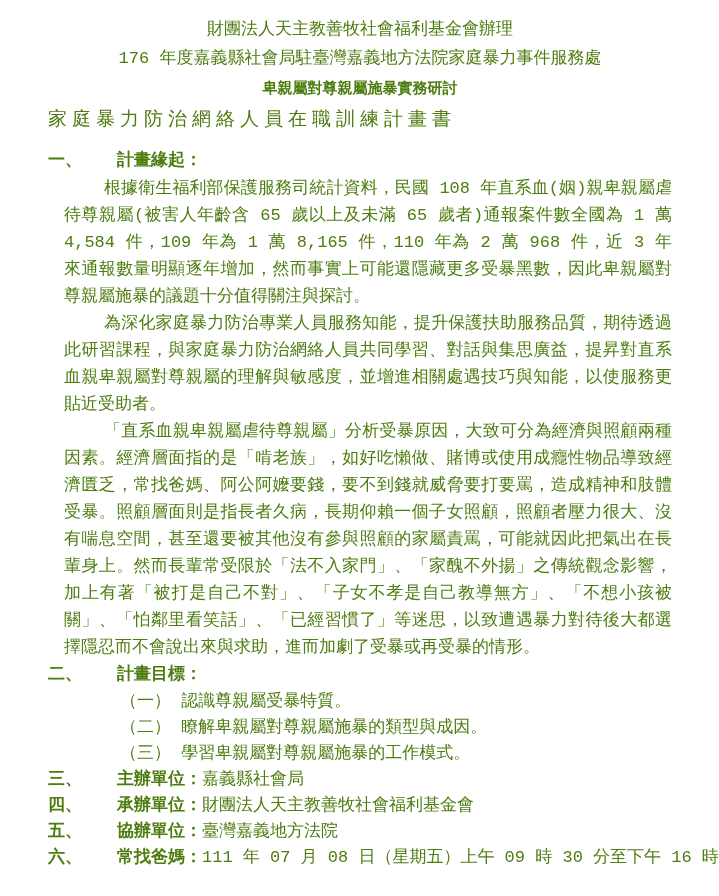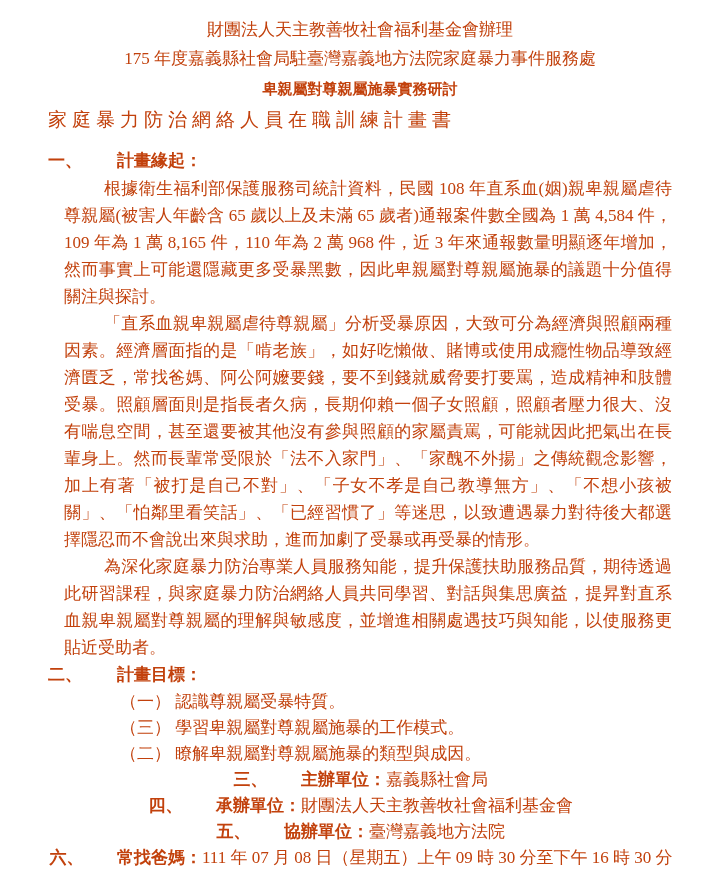--- a/index.html
+++ b/index.html
@@ -5,22 +5,22 @@
   html, body {
     margin: 0;
     padding: 0;
     background: #ffffff;
   }
   .page {
     position: relative;
     width: 719px;
     height: 896px;
     background: #ffffff;
-    color: #c2410c;
-    font-family: Liberation Serif, serif;
+    color: #4d7c0f;
+    font-family: Liberation Mono, monospace;
     overflow: hidden;
     box-sizing: border-box;
     padding: 16px 47px 0 48px;
   }
   
   .hdr-line1 {
     text-align: center;
     font-size: 17px;
     line-height: 28px;
   }
@@ -68,50 +68,49 @@
     text-indent: 2.35em;
     text-align: justify;
     line-height: 27px;
   }
   .goal-item {
     margin-left: 72px;
     line-height: 26px;
   }
   .kv-row {
     line-height: 26px;
-    text-align: center;
   }
 </style>
 </head>
 <body>
 
 <div class="page">
 
   <div>
     <div class="hdr-line1">財團法人天主教善牧社會福利基金會辦理</div>
-    <div class="hdr-line2">175 年度嘉義縣社會局駐臺灣嘉義地方法院家庭暴力事件服務處</div>
+    <div class="hdr-line2">176 年度嘉義縣社會局駐臺灣嘉義地方法院家庭暴力事件服務處</div>
     <div class="doc-title">卑親屬對尊親屬施暴實務研討</div>
     <div class="doc-subtitle">家庭暴力防治網絡人員在職訓練計畫書</div>
   </div>
 
   <div class="body-area">
 
     <div class="sec-row">
       <span class="sec-num">一、</span><span class="sec-heading">計畫緣起：</span>
     </div>
     <p class="para">根據衛生福利部保護服務司統計資料，民國 108 年直系血(姻)親卑親屬虐待尊親屬(被害人年齡含 65 歲以上及未滿 65 歲者)通報案件數全國為 1 萬 4,584 件，109 年為 1 萬 8,165 件，110 年為 2 萬 968 件，近 3 年來通報數量明顯逐年增加，然而事實上可能還隱藏更多受暴黑數，因此卑親屬對尊親屬施暴的議題十分值得關注與探討。</p>
+    <p class="para">為深化家庭暴力防治專業人員服務知能，提升保護扶助服務品質，期待透過此研習課程，與家庭暴力防治網絡人員共同學習、對話與集思廣益，提昇對直系血親卑親屬對尊親屬的理解與敏感度，並增進相關處遇技巧與知能，以使服務更貼近受助者。</p>
     <p class="para">「直系血親卑親屬虐待尊親屬」分析受暴原因，大致可分為經濟與照顧兩種因素。經濟層面指的是「啃老族」，如好吃懶做、賭博或使用成癮性物品導致經濟匱乏，常找爸媽、阿公阿嬤要錢，要不到錢就威脅要打要罵，造成精神和肢體受暴。照顧層面則是指長者久病，長期仰賴一個子女照顧，照顧者壓力很大、沒有喘息空間，甚至還要被其他沒有參與照顧的家屬責罵，可能就因此把氣出在長輩身上。然而長輩常受限於「法不入家門」、「家醜不外揚」之傳統觀念影響，加上有著「被打是自己不對」、「子女不孝是自己教導無方」、「不想小孩被關」、「怕鄰里看笑話」、「已經習慣了」等迷思，以致遭遇暴力對待後大都選擇隱忍而不會說出來與求助，進而加劇了受暴或再受暴的情形。</p>
-    <p class="para">為深化家庭暴力防治專業人員服務知能，提升保護扶助服務品質，期待透過此研習課程，與家庭暴力防治網絡人員共同學習、對話與集思廣益，提昇對直系血親卑親屬對尊親屬的理解與敏感度，並增進相關處遇技巧與知能，以使服務更貼近受助者。</p>
 
     <div class="sec-row">
       <span class="sec-num">二、</span><span class="sec-heading">計畫目標：</span>
     </div>
     <div class="goal-item">（一） 認識尊親屬受暴特質。</div>
+    <div class="goal-item">（二） 瞭解卑親屬對尊親屬施暴的類型與成因。</div>
     <div class="goal-item">（三） 學習卑親屬對尊親屬施暴的工作模式。</div>
-    <div class="goal-item">（二） 瞭解卑親屬對尊親屬施暴的類型與成因。</div>
 
     <div class="sec-row kv-row">
       <span class="sec-num">三、</span><span class="sec-heading">主辦單位：</span><span class="sec-value">嘉義縣社會局</span>
     </div>
 
     <div class="sec-row kv-row">
       <span class="sec-num">四、</span><span class="sec-heading">承辦單位：</span><span class="sec-value">財團法人天主教善牧社會福利基金會</span>
     </div>
 
     <div class="sec-row kv-row">

